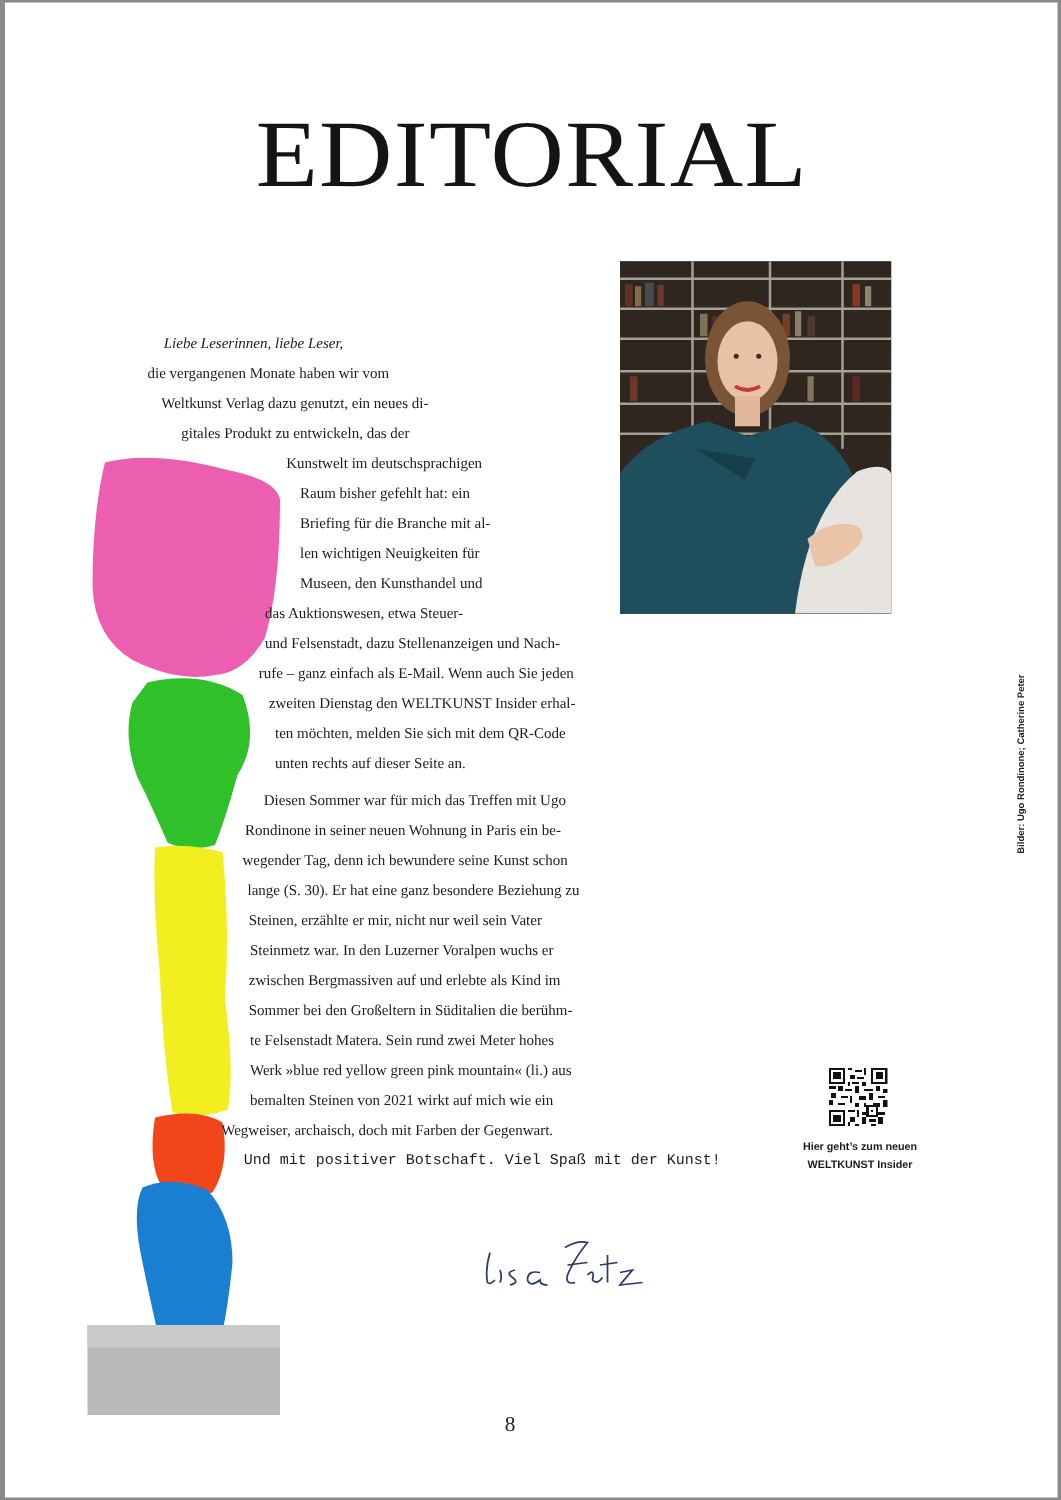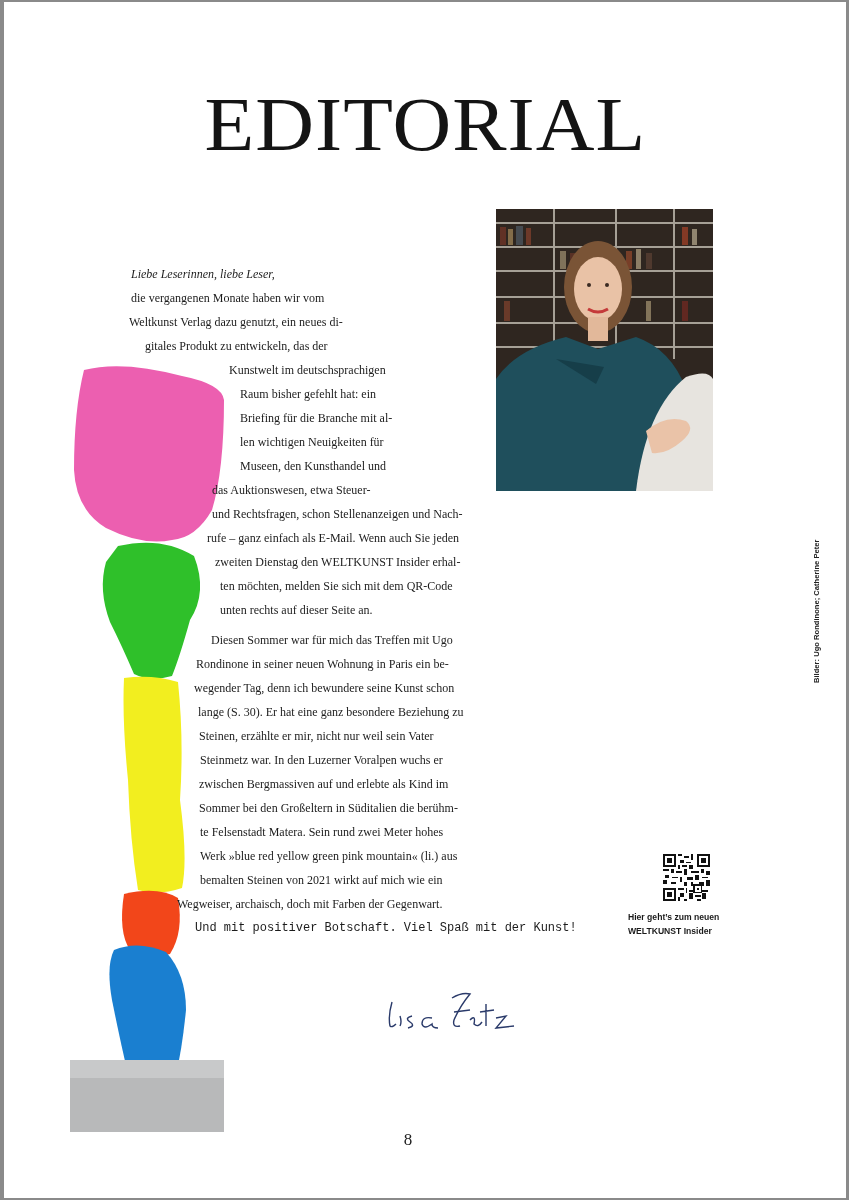--- a/index.html
+++ b/index.html
@@ -26,21 +26,21 @@
       position: absolute; font-family: "Liberation Serif", serif; font-size: 12px;
       line-height: 24px; white-space: nowrap; color: #1c1c1c;
     }
     .text-line i, .ital { }
     .salutation { font-style: italic; }
     .signature { position: absolute; left: 382px; top: 986px; width: 140px; height: 50px; }
     .qr-box { position: absolute; left: 663px; top: 854px; width: 47px; height: 47px; }
     .qr-caption {
       position: absolute; left: 628px; top: 910px; width: 120px;
       font-family: "Liberation Sans", sans-serif; font-size: 8.6px; font-weight: bold;
-      line-height: 14px; color: #1a1a1a;
+      line-height: 14px; text-align: center; color: #1a1a1a;
     }
     .credit {
       position: absolute; left: 812px; top: 683px; transform-origin: left top;
       transform: rotate(-90deg);
       font-family: "Liberation Sans", sans-serif; font-size: 7.6px; font-weight: bold;
       color: #222; white-space: nowrap;
     }
     .page-number {
       position: absolute; left: 396px; top: 1130px; width: 24px; text-align: center;
       font-family: "Liberation Serif", serif; font-size: 17px; color: #222;
@@ -116,30 +116,30 @@
 
     <path d="M52 590 Q76 580 104 592 Q124 614 124 650 Q120 690 114 714 Q88 720 66 714 Q58 680 50 640 Q44 606 52 590 Z" fill="#1a7fd0"></path>
 
     <rect x="8" y="700" width="154" height="72" fill="#b8b9ba"></rect>
     <rect x="8" y="700" width="154" height="18" fill="#c8c9ca"></rect>
   </svg>
 </div>
 
 <div>
   <div class="text-line salutation" style="left:131px; top:262px;">Liebe Leserinnen, liebe Leser,</div>
-  <div class="text-line" style="left:131px; top:286px;">die vergangenen Monate haben wir vom</div>
+  <div class="text-line" style="left:118px; top:286px;">die vergangenen Monate haben wir vom</div>
   <div class="text-line" style="left:129px; top:310px;">Weltkunst Verlag dazu genutzt, ein neues di-</div>
   <div class="text-line" style="left:145px; top:334px;">gitales Produkt zu entwickeln, das der</div>
   <div class="text-line" style="left:229px; top:358px;">Kunstwelt im deutschsprachigen</div>
   <div class="text-line" style="left:240px; top:382px;">Raum bisher gefehlt hat: ein</div>
   <div class="text-line" style="left:240px; top:406px;">Briefing für die Branche mit al-</div>
   <div class="text-line" style="left:240px; top:430px;">len wichtigen Neuigkeiten für</div>
   <div class="text-line" style="left:240px; top:454px;">Museen, den Kunsthandel und</div>
   <div class="text-line" style="left:212px; top:478px;">das Auktionswesen, etwa Steuer-</div>
-  <div class="text-line" style="left:212px; top:502px;">und Rechtsfragen, schon Stellenanzeigen und Nach-</div>
+  <div class="text-line" style="left:212px; top:502px;">und Felsenstadt, dazu Stellenanzeigen und Nach-</div>
   <div class="text-line" style="left:207px; top:526px;">rufe – ganz einfach als E-Mail. Wenn auch Sie jeden</div>
   <div class="text-line" style="left:215px; top:550px;">zweiten Dienstag den WELTKUNST Insider erhal-</div>
   <div class="text-line" style="left:220px; top:574px;">ten möchten, melden Sie sich mit dem QR-Code</div>
   <div class="text-line" style="left:220px; top:598px;">unten rechts auf dieser Seite an.</div>
   <div class="text-line" style="left:211px; top:628px;">Diesen Sommer war für mich das Treffen mit Ugo</div>
   <div class="text-line" style="left:196px; top:652px;">Rondinone in seiner neuen Wohnung in Paris ein be-</div>
   <div class="text-line" style="left:194px; top:676px;">wegender Tag, denn ich bewundere seine Kunst schon</div>
   <div class="text-line" style="left:198px; top:700px;"><span>lange </span><span class="ital">(S. 30).</span><span> Er hat eine ganz besondere Beziehung zu</span></div>
   <div class="text-line" style="left:199px; top:724px;">Steinen, erzählte er mir, nicht nur weil sein Vater</div>
   <div class="text-line" style="left:200px; top:748px;">Steinmetz war. In den Luzerner Voralpen wuchs er</div>

